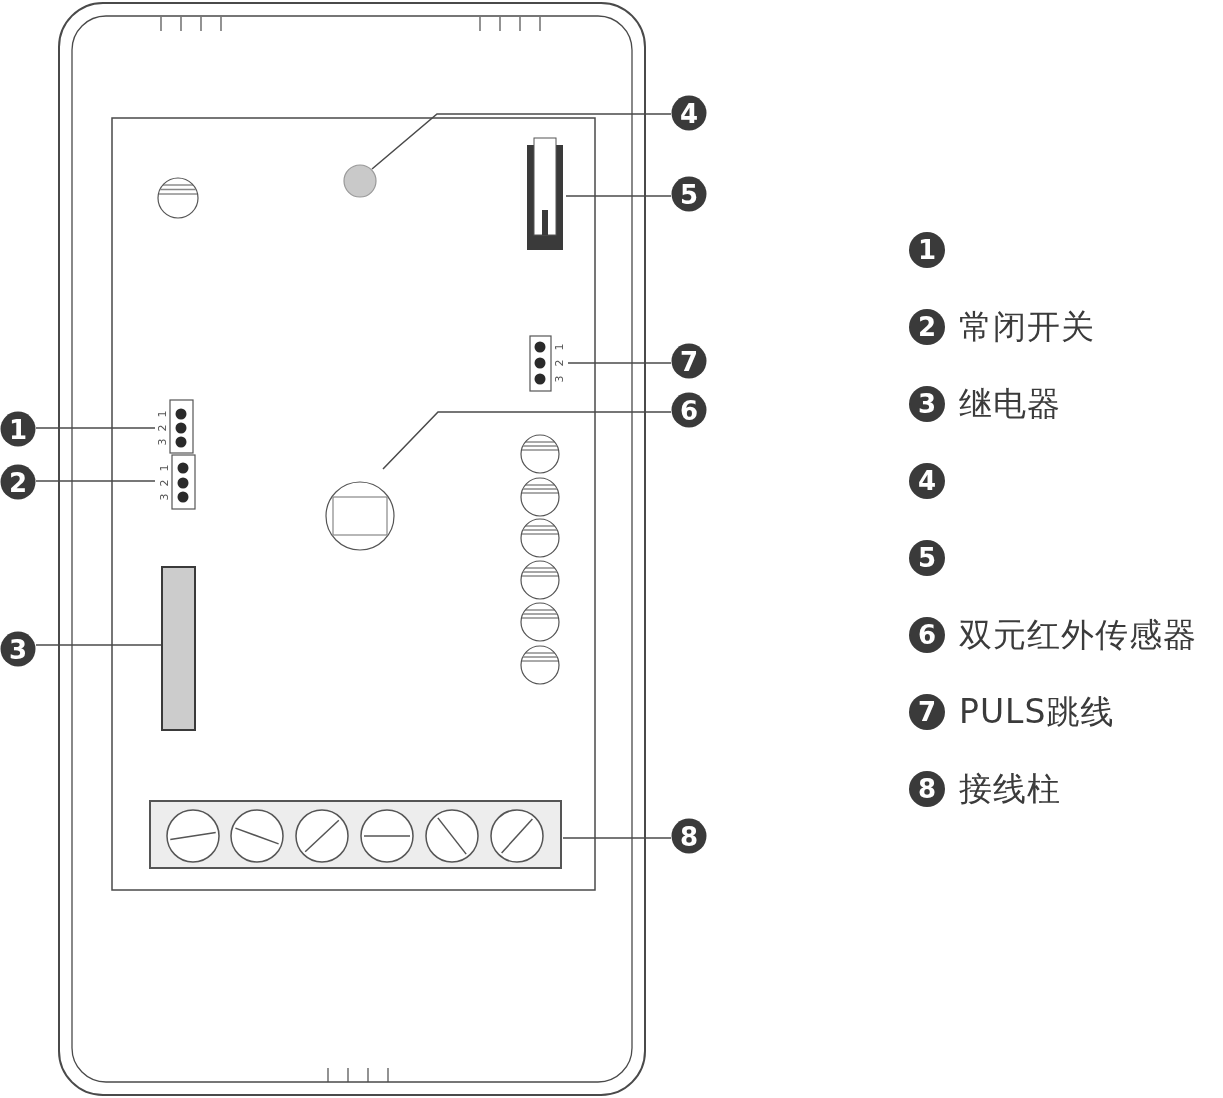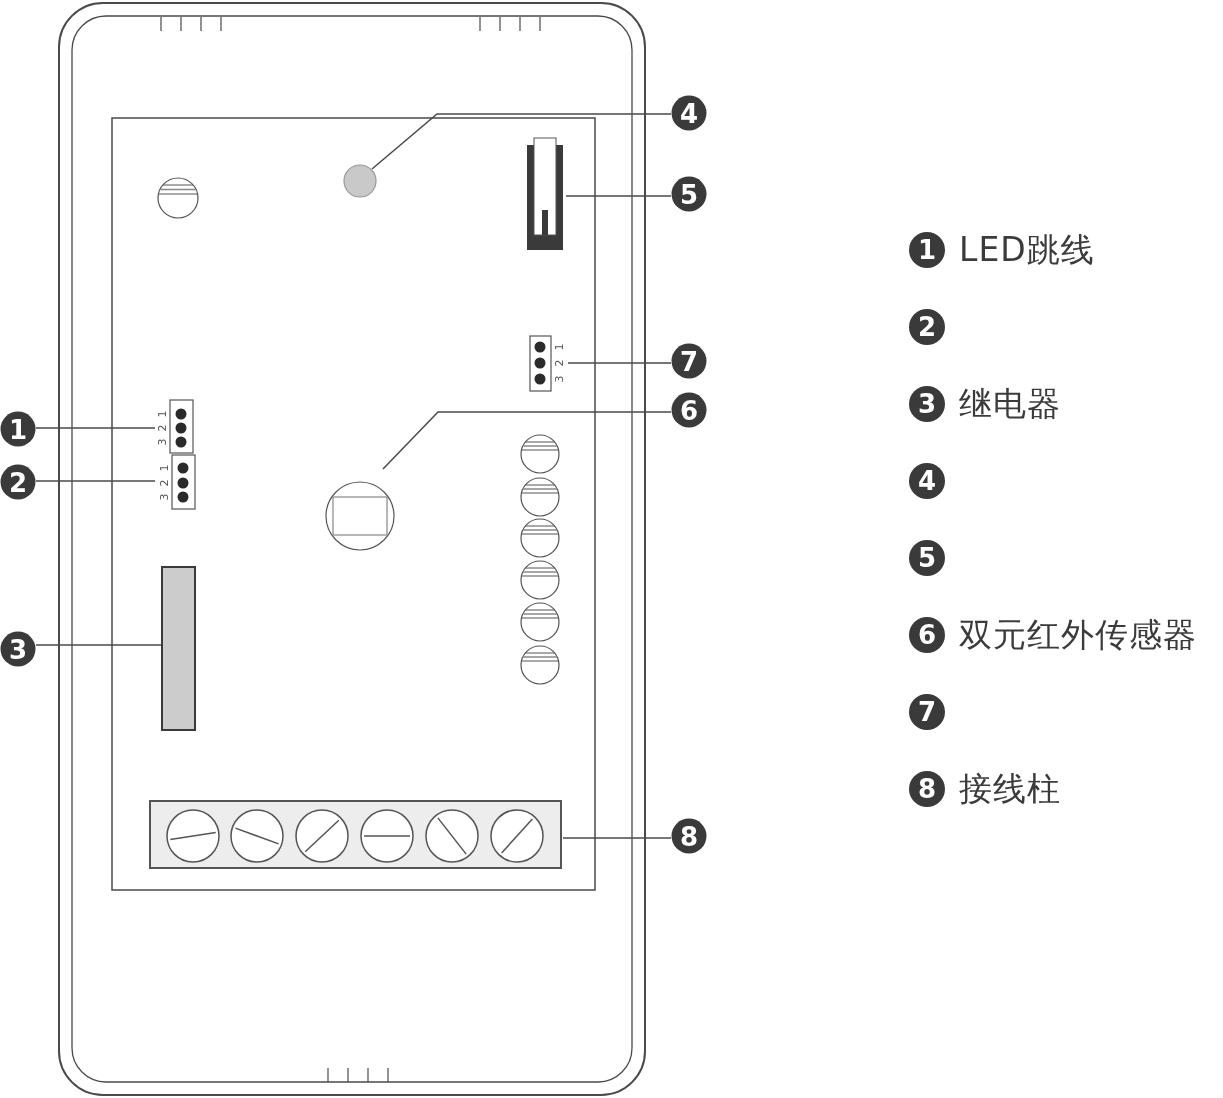--- a/index.html
+++ b/index.html
@@ -200,41 +200,42 @@
   </g>
   <g>
     <circle cx="689" cy="836" r="17.5" fill="#3a3a3a"></circle>
     <text class="callout-num" x="689" y="837" text-anchor="middle" dominant-baseline="central">8</text>
   </g>
 </svg>
 
 <div class="legend">
   <div class="legend-item">
     <span class="badge">1</span>
-    <span class="label">LED跳线</span>
   </div>
   <div class="legend-item">
     <span class="badge">2</span>
+    <span class="label">常闭开关</span>
   </div>
   <div class="legend-item">
     <span class="badge">3</span>
     <span class="label">继电器</span>
   </div>
   <div class="legend-item">
     <span class="badge">4</span>
   </div>
   <div class="legend-item">
     <span class="badge">5</span>
   </div>
   <div class="legend-item">
     <span class="badge">6</span>
     <span class="label">双元红外传感器</span>
   </div>
   <div class="legend-item">
     <span class="badge">7</span>
+    <span class="label">PULS跳线</span>
   </div>
   <div class="legend-item">
     <span class="badge">8</span>
     <span class="label">接线柱</span>
   </div>
 </div>
 
 </div>
 
 </body></html>

